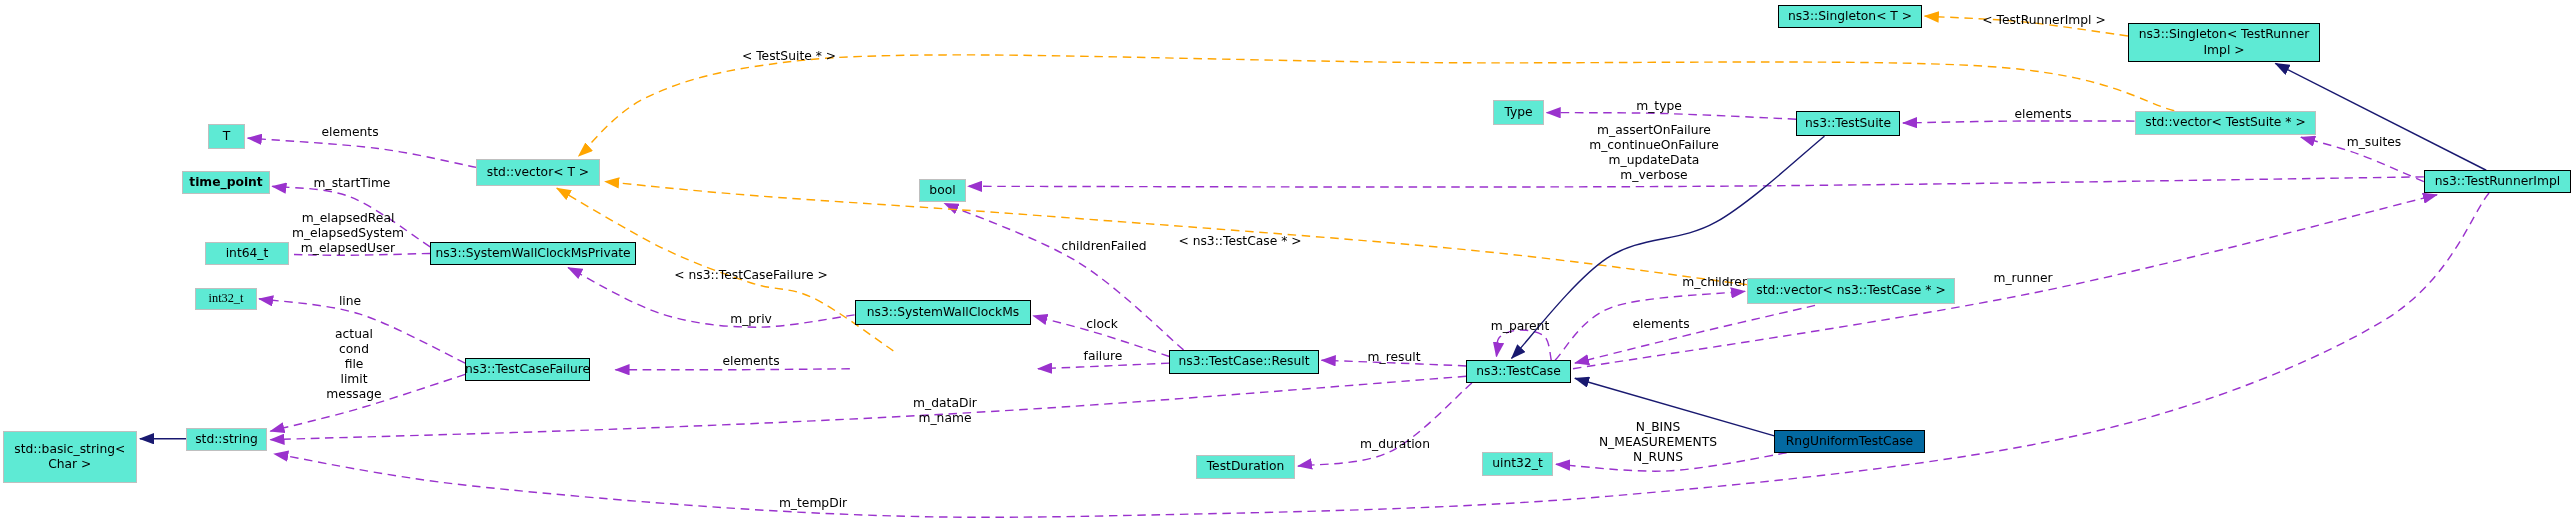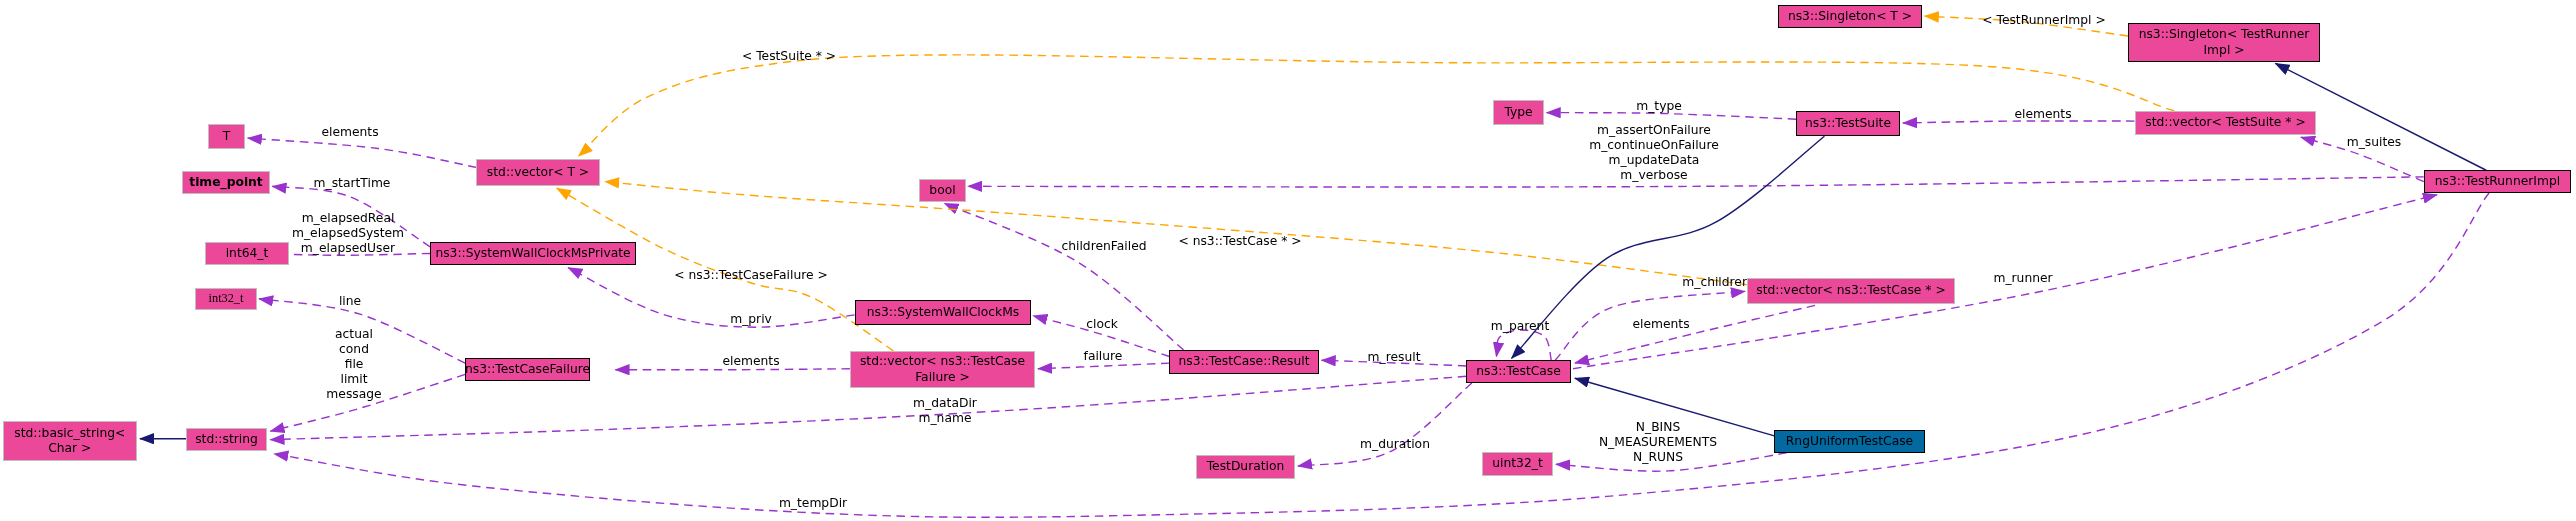--- a/index.html
+++ b/index.html
@@ -1,20 +1,20 @@
 <!DOCTYPE html>
 <html style="font-size:15px"><head>
 <meta charset="utf-8">
 <style>
   html,body{margin:0;padding:0;background:#ffffff;}
   #diagram{position:relative;width:2576px;height:522px;background:#fff;overflow:hidden;
            font-family:"DejaVu Sans",sans-serif;}
   #edge-layer{position:absolute;left:0;top:0;width:2576px;height:522px;}
   .node{position:absolute;display:flex;align-items:center;justify-content:center;
-        text-align:center;font-size:12.3px;color:#000;background:#ec4899;
+        text-align:center;font-size:12.3px;color:#000;background:#5eead4;
         border:0.9px solid #bfbfbf;box-sizing:border-box;line-height:1.25;white-space:pre-line;}
   .node.doc{border:1.3px solid #000;}
   .node.subject{border:1.3px solid #000;background:#0369a1;}
   .edge-label{position:absolute;transform:translate(-50%,-50%);font-size:12.3px;color:#000;
               text-align:center;white-space:pre;line-height:1.22;}
 </style>
 </head>
 <body>
 
 <div id="diagram">
@@ -99,29 +99,27 @@
 N_RUNS</div>
     <div class="edge-label" style="left: 813px; top: 503px;">m_tempDir</div>
     <div class="edge-label" style="left: 751px; top: 275px;">&lt; ns3::TestCaseFailure &gt;</div>
     <div class="edge-label" style="left: 1240px; top: 241px;">&lt; ns3::TestCase * &gt;</div>
     <div class="edge-label" style="left: 789px; top: 56px;">&lt; TestSuite * &gt;</div>
     <div class="edge-label" style="left: 2044px; top: 20px;">&lt; TestRunnerImpl &gt;</div>
     <div class="node" style="left: 208px; top: 124px; width: 37px; height: 24.6px;">T</div>
     <div class="node" style="left: 182px; top: 171px; width: 88px; height: 23px; font-weight: bold;">time_point</div>
     <div class="node" style="left: 205px; top: 242px; width: 84px; height: 23px;">int64_t</div>
     <div class="node" style="left: 195px; top: 288px; width: 62px; height: 22px; font-family: Liberation Serif, serif;">int32_t</div>
-    <div class="node" style="left: 2.8px; top: 421px; width: 134px; height: 40px;">std::basic_string&lt;
+    <div class="node" style="left: 2.8px; top: 431px; width: 134px; height: 52px;">std::basic_string&lt;
 Char &gt;</div>
     <div class="node" style="left: 186px; top: 428px; width: 81px; height: 23px;">std::string</div>
     <div class="node" style="left: 476px; top: 159px; width: 124px; height: 26.5px;">std::vector&lt; T &gt;</div>
     <div class="node doc" style="left: 430px; top: 242px; width: 206px; height: 23px;">ns3::SystemWallClockMsPrivate</div>
     <div class="node doc" style="left: 465px; top: 358px; width: 125px; height: 23px;">ns3::TestCaseFailure</div>
     <div class="node doc" style="left: 855px; top: 300px; width: 176px; height: 24.6px;">ns3::SystemWallClockMs</div>
-    <div class="node" style="left: 850px; top: 351px; width: 185px; height: 37px;">std::vector&lt; ns3::TestCase
-Failure &gt;</div>
     <div class="node" style="left: 919px; top: 179px; width: 47px; height: 23px;">bool</div>
     <div class="node doc" style="left: 1169px; top: 350px; width: 150px; height: 23.6px;">ns3::TestCase::Result</div>
     <div class="node" style="left: 1493px; top: 100px; width: 51px; height: 24.6px;">Type</div>
     <div class="node doc" style="left: 1796px; top: 111px; width: 104px; height: 24.6px;">ns3::TestSuite</div>
     <div class="node doc" style="left: 1778px; top: 4.7px; width: 144px; height: 23.6px;">ns3::Singleton&lt; T &gt;</div>
     <div class="node doc" style="left: 2128px; top: 23px; width: 192px; height: 39px;">ns3::Singleton&lt; TestRunner
 Impl &gt;</div>
     <div class="node" style="left: 2135px; top: 111px; width: 181px; height: 23.6px;">std::vector&lt; TestSuite * &gt;</div>
     <div class="node doc" style="left: 2424px; top: 170px; width: 147px; height: 23px;">ns3::TestRunnerImpl</div>
     <div class="node" style="left: 1747px; top: 278px; width: 208px; height: 25.5px;">std::vector&lt; ns3::TestCase * &gt;</div>

